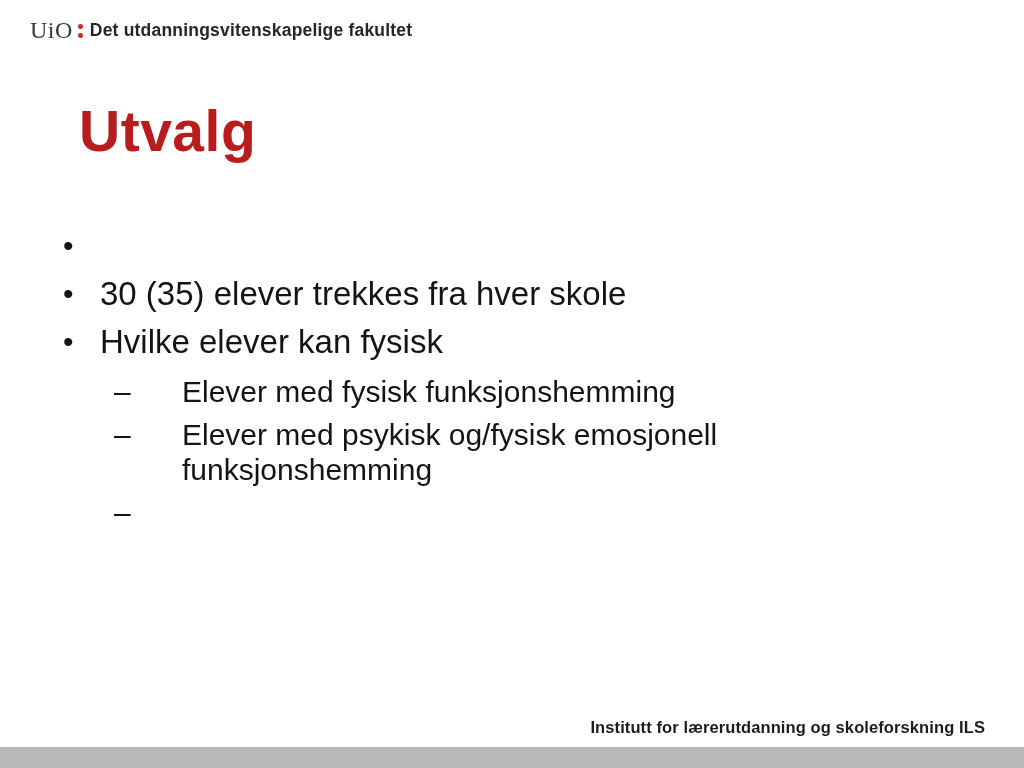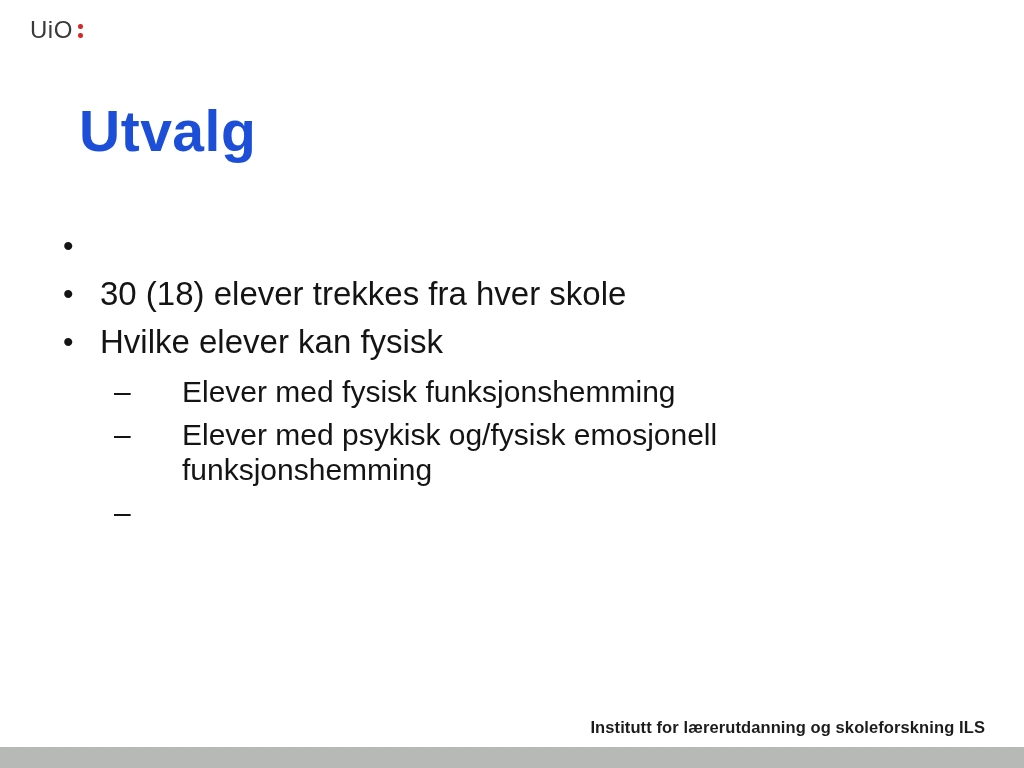--- a/index.html
+++ b/index.html
@@ -19,21 +19,21 @@
 
   
   .header {
     position: absolute;
     left: 30px;
     top: 18px;
     display: flex;
     align-items: center;
   }
   .uio-wordmark {
-    font-family: Liberation Sans, sans-serif;
+    font-family: Liberation Serif, serif;
     font-size: 24px;
     font-weight: 400;
     color: #3a3a3a;
     letter-spacing: 0.5px;
     line-height: 1;
   }
   .uio-colon {
     display: inline-flex;
     flex-direction: column;
     justify-content: center;
@@ -54,21 +54,21 @@
     letter-spacing: 0.2px;
   }
 
   
   .slide-title {
     position: absolute;
     left: 79px;
     top: 100px;
     font-size: 57px;
     font-weight: 700;
-    color: #1d4ed8;
+    color: #b91c1c;
     line-height: 1.1;
     letter-spacing: 0.5px;
   }
 
   
   .content {
     position: absolute;
     left: 63px;
     top: 222px;
     width: 900px;
@@ -127,33 +127,34 @@
 <body>
 
 <div class="slide">
 
   <div class="header">
     <span class="uio-wordmark">UiO</span>
     <span class="uio-colon">
       <i></i>
         <i></i>
     </span>
+    <span class="faculty-name">Det utdanningsvitenskapelige fakultet</span>
   </div>
 
   <div class="slide-title">Utvalg</div>
 
   <div class="content">
 
     <div class="bullet-item">
       <span class="marker">•</span>
     </div>
 
     <div class="bullet-item">
       <span class="marker">•</span>
-      <span class="bullet-text">30 (18) elever trekkes fra hver skole</span>
+      <span class="bullet-text">30 (35) elever trekkes fra hver skole</span>
     </div>
 
     <div class="bullet-item">
       <span class="marker">•</span>
       <span class="bullet-text">Hvilke elever kan fysisk</span>
     </div>
 
     <div class="sub-list">
 
       <div class="sub-item">

